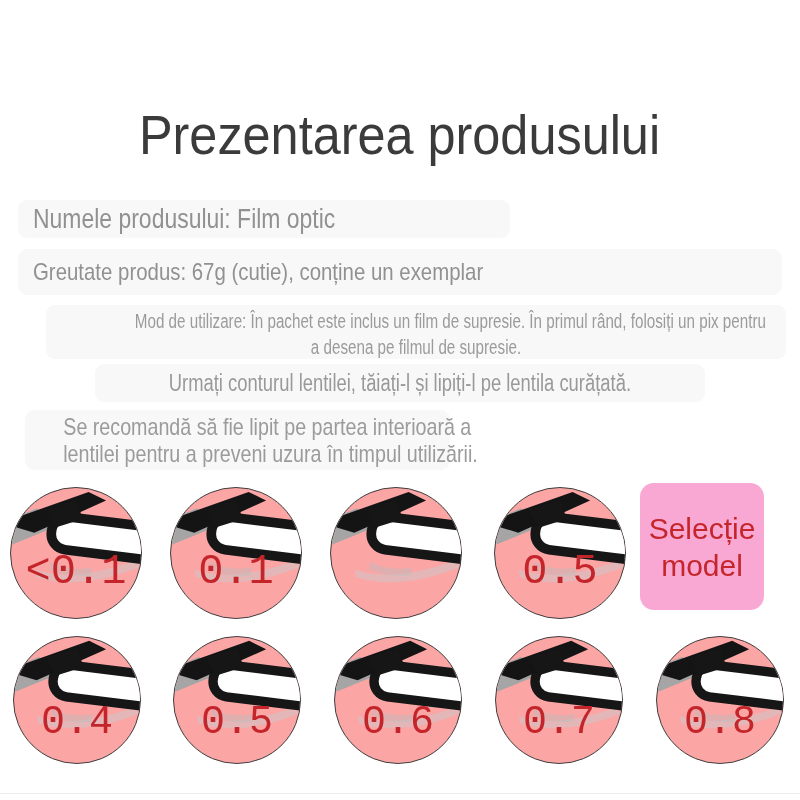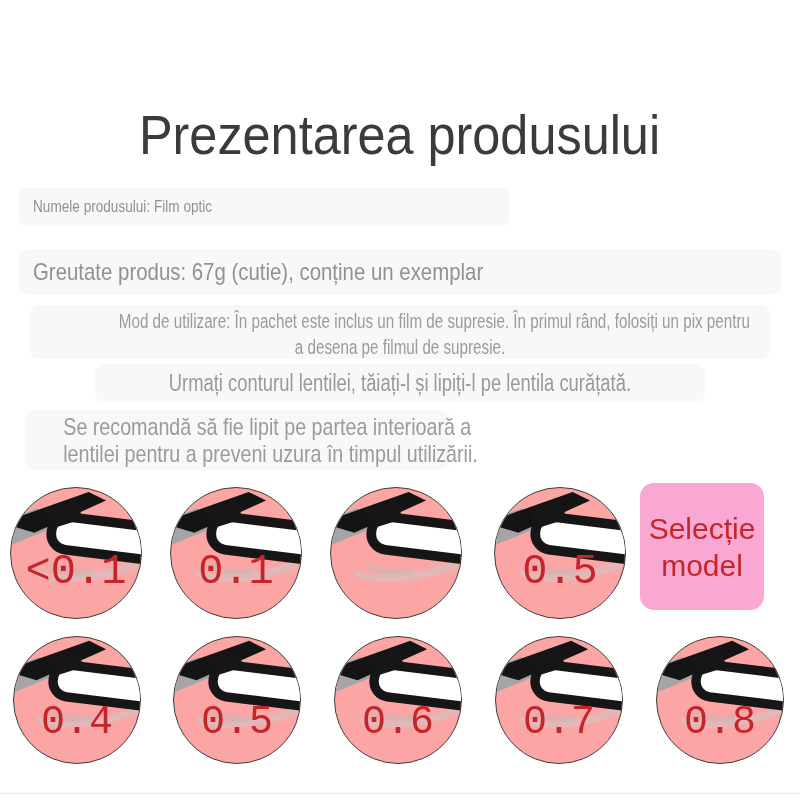--- a/index.html
+++ b/index.html
@@ -10,25 +10,25 @@
   .abs{position:absolute;}
   
   .title{
     left:0;top:102px;width:800px;text-align:center;
     font-size:56px;font-weight:400;color:#3b3b3b;margin:0;
   }
   .title span{display:inline-block;transform:scaleX(.90);transform-origin:50% 50%;}
   
   .band{background:#f8f8f8;border-radius:9px;color:#919191;}
   .band span{display:inline-block;white-space:nowrap;}
-  .name-band{left:18px;top:188px;width:492px;height:38px;line-height:38px;font-size:16px;padding-left:15px;box-sizing:border-box;}
+  .name-band{left:18px;top:200px;width:492px;height:38px;line-height:38px;font-size:27px;padding-left:15px;box-sizing:border-box;}
   .name-band span{transform:scaleX(.85);transform-origin:0 50%;}
   .weight-band{left:18px;top:249px;width:764px;height:46px;line-height:46px;font-size:24px;padding-left:15px;box-sizing:border-box;text-decoration:underline;}
   .weight-band span{transform:scaleX(.85);transform-origin:0 50%;}
-  .usage-block{left:30px;top:305px;width:740px;height:54px;text-align:center;font-size:20px;line-height:26px;color:#9b9b9b;padding-top:3px;box-sizing:border-box;}
+  .usage-block{left:46px;top:305px;width:740px;height:54px;text-align:center;font-size:20px;line-height:26px;color:#9b9b9b;padding-top:3px;box-sizing:border-box;}
   .usage-block .line{display:block;transform:scaleX(.76);transform-origin:50% 50%;white-space:nowrap;}
   .contour-band{left:95px;top:364px;width:610px;height:38px;line-height:38px;text-align:center;font-size:23px;color:#999999;}
   .contour-band span{transform:scaleX(.80);transform-origin:50% 50%;}
   .recommend-block{left:25px;top:410px;width:425px;height:60px;text-align:center;font-size:24px;line-height:27px;color:#9b9b9b;padding-top:3px;box-sizing:border-box;}
   .recommend-block .line{display:block;transform:scaleX(.82);transform-origin:50% 50%;white-space:nowrap;}
   
   .circle{
     border:1.5px solid #3f3f3f;border-radius:50%;overflow:hidden;background:#fca5a5;box-sizing:border-box;
   }
   .circle svg{position:absolute;left:0;top:0;width:100%;height:100%;}

